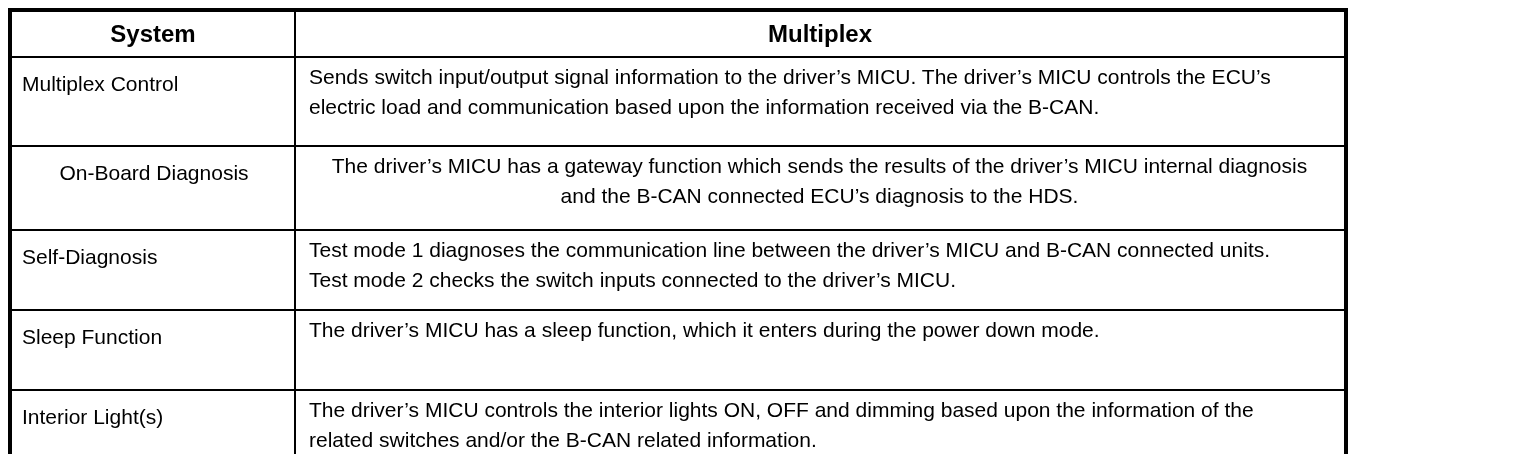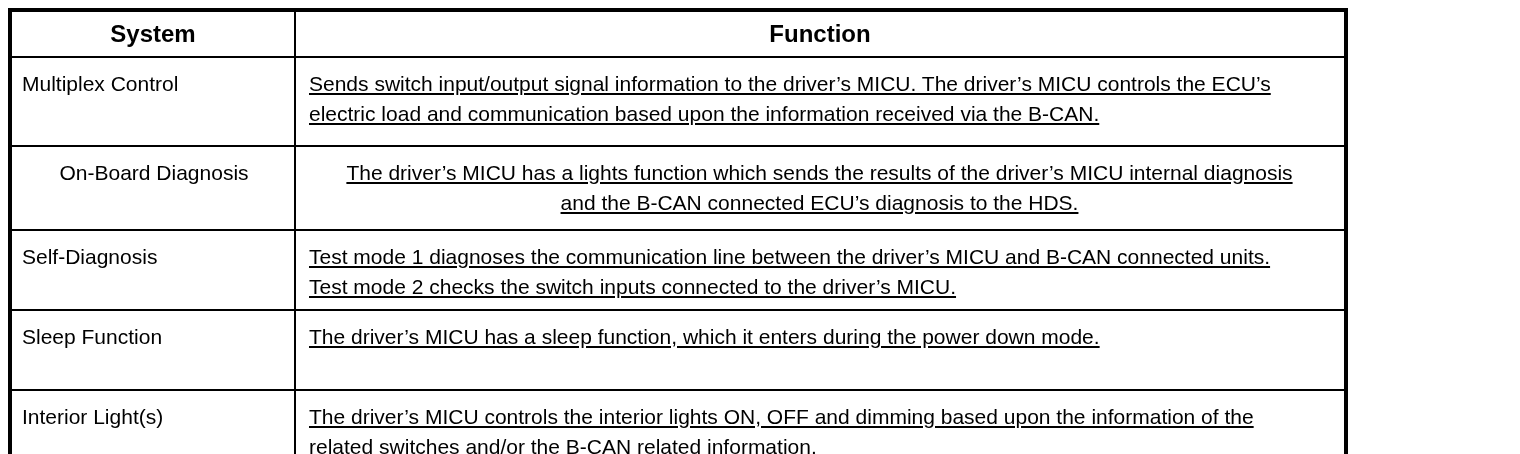--- a/index.html
+++ b/index.html
@@ -48,49 +48,48 @@
   .spec-table td {
     font-size: 21px;
     line-height: 30px;
     vertical-align: top;
   }
   td.system-cell {
     padding: 11px 8px 6px 10px;
     margin-top: 24px;
   }
   td.function-cell {
-    padding: 11px 14px 6px 13px;
+    padding: 4px 14px 6px 13px;
     white-space: pre-line;
-    text-decoration: underline;
   }
 </style>
 </head>
 <body>
 
 <div class="page">
   <table class="spec-table">
     <colgroup>
       <col style="width: 285px;">
       <col>
     </colgroup>
     <thead>
       <tr>
         <th>System</th>
-        <th>Function</th>
+        <th>Multiplex</th>
       </tr>
     </thead>
     <tbody>
       <tr>
         <td class="system-cell">Multiplex Control</td>
         <td class="function-cell">Sends switch input/output signal information to the driver’s MICU. The driver’s MICU controls the ECU’s
 electric load and communication based upon the information received via the B-CAN.</td>
       </tr>
       <tr>
         <td class="system-cell">On-Board Diagnosis</td>
-        <td class="function-cell">The driver’s MICU has a lights function which sends the results of the driver’s MICU internal diagnosis
+        <td class="function-cell">The driver’s MICU has a gateway function which sends the results of the driver’s MICU internal diagnosis
 and the B-CAN connected ECU’s diagnosis to the HDS.</td>
       </tr>
       <tr>
         <td class="system-cell">Self-Diagnosis</td>
         <td class="function-cell">Test mode 1 diagnoses the communication line between the driver’s MICU and B-CAN connected units.
 Test mode 2 checks the switch inputs connected to the driver’s MICU.</td>
       </tr>
       <tr>
         <td class="system-cell">Sleep Function</td>
         <td class="function-cell">The driver’s MICU has a sleep function, which it enters during the power down mode.</td>

